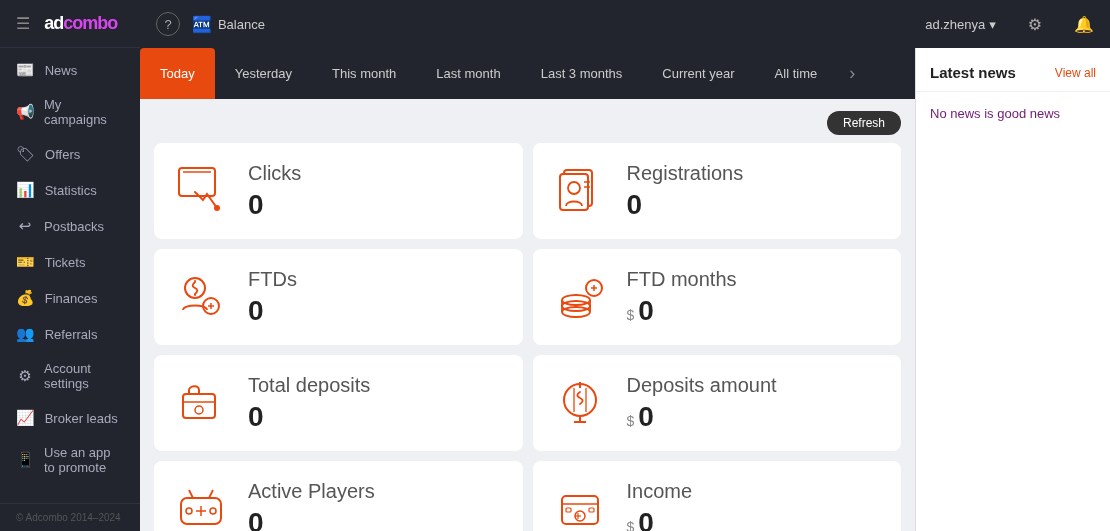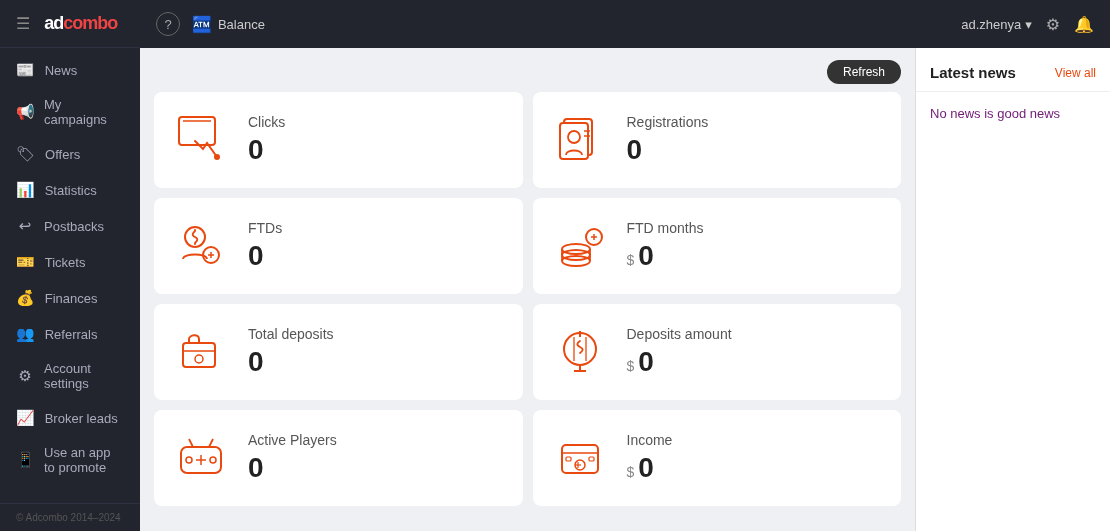--- a/index.html
+++ b/index.html
@@ -22,21 +22,21 @@
       border-bottom: 1px solid #2e3140;
       min-height: 48px;
     }
     .logo-text {
       font-size: 18px;
       font-weight: 700;
       color: #f5a623;
       letter-spacing: -1px;
     }
     .logo-ad { color: #fff; }
-    .logo-combo { color: #ef4444; }
+    .logo-combo { color: #d946ef; }
     .hamburger-icon { color: #888; font-size: 16px; cursor: pointer; margin-right: 6px; }
 
     .sidebar-nav { flex: 1; overflow-y: auto; padding: 4px 0; }
     .sidebar-item {
       display: flex;
       align-items: center;
       gap: 10px;
       padding: 9px 16px;
       cursor: pointer;
       color: #aab;
@@ -60,21 +60,21 @@
       background: #22252e;
       display: flex;
       align-items: center;
       justify-content: space-between;
       padding: 0 16px;
       min-height: 48px;
     }
     .top-nav-left { display: flex; align-items: center; gap: 12px; }
     .top-nav-balance { display: flex; align-items: center; gap: 6px; color: #ccc; font-size: 13px; }
     .balance-icon { font-size: 16px; }
-    .top-nav-right { display: flex; align-items: center; gap: 14px; color: #ccc; font-size: 13px; }
+    .top-nav-right { display: flex; align-items: center; gap: 32px; color: #ccc; font-size: 13px; }
     .user-name { display: flex; align-items: center; gap: 4px; cursor: pointer; }
 
     
     .content-area {
       flex: 1;
       display: flex;
       overflow: hidden;
     }
 
     
@@ -157,21 +157,21 @@
       width: 60px;
       min-width: 60px;
       height: 60px;
       display: flex;
       align-items: center;
       justify-content: center;
     }
     .stat-icon svg { width: 58px; height: 58px; }
     .stat-info { flex: 1; }
     .stat-label {
-      font-size: 14px;
+      font-size: 20px;
       color: #555;
       margin-bottom: 4px;
     }
     .stat-value {
       font-size: 28px;
       font-weight: 700;
       color: #222;
       display: flex;
       align-items: baseline;
       gap: 2px;
@@ -279,20 +279,30 @@
         <span>▾</span>
       </div>
       <span style="cursor:pointer;color:#aaa;font-size:16px;">⚙</span>
       <span style="cursor:pointer;color:#aaa;font-size:16px;">🔔</span>
     </div>
   </header>
 
   <div class="content-area">
     <div class="dashboard">
 
+      <div class="period-tabs" id="period-tabs">
+          <button class="period-tab active">Today</button>
+          <button class="period-tab">Yesterday</button>
+          <button class="period-tab">This month</button>
+          <button class="period-tab">Last month</button>
+          <button class="period-tab">Last 3 months</button>
+          <button class="period-tab">Current year</button>
+          <button class="period-tab">All time</button>
+          <div class="period-tab-arrow">›</div>
+        </div>
 
       <div class="stats-container">
         <div class="refresh-row">
           <button class="refresh-btn">Refresh</button>
         </div>
         <div class="stats-grid" id="stats-grid">
             <div class="stat-card">
     <div class="stat-icon">
                 <svg viewBox="0 0 58 58" fill="none" xmlns="http://www.w3.org/2000/svg">
     <rect x="6" y="6" width="36" height="28" rx="3" stroke="#e8490f" stroke-width="2" fill="none"></rect>

